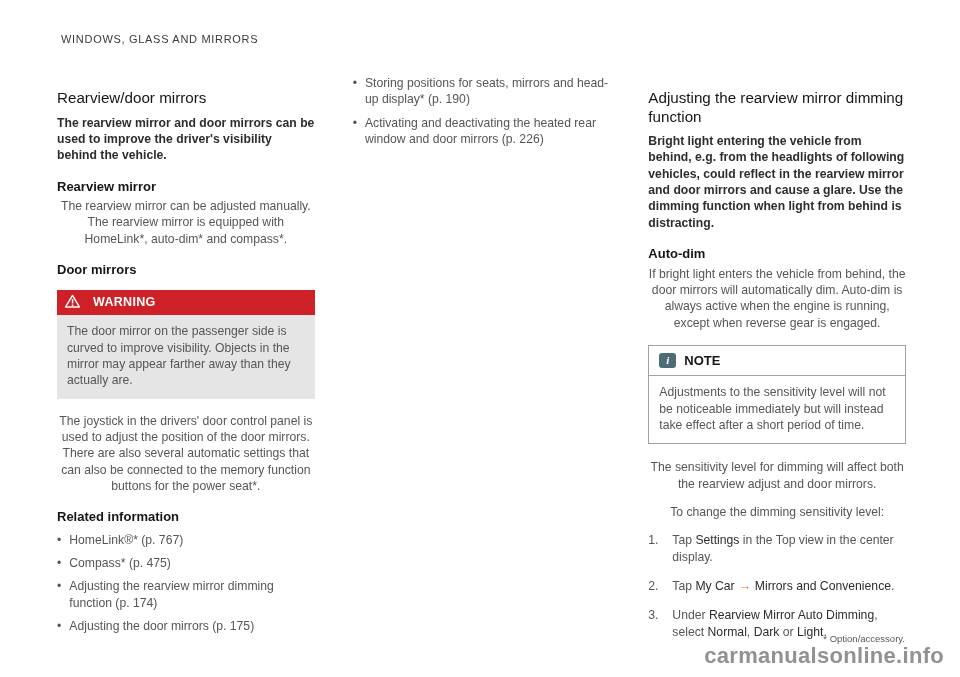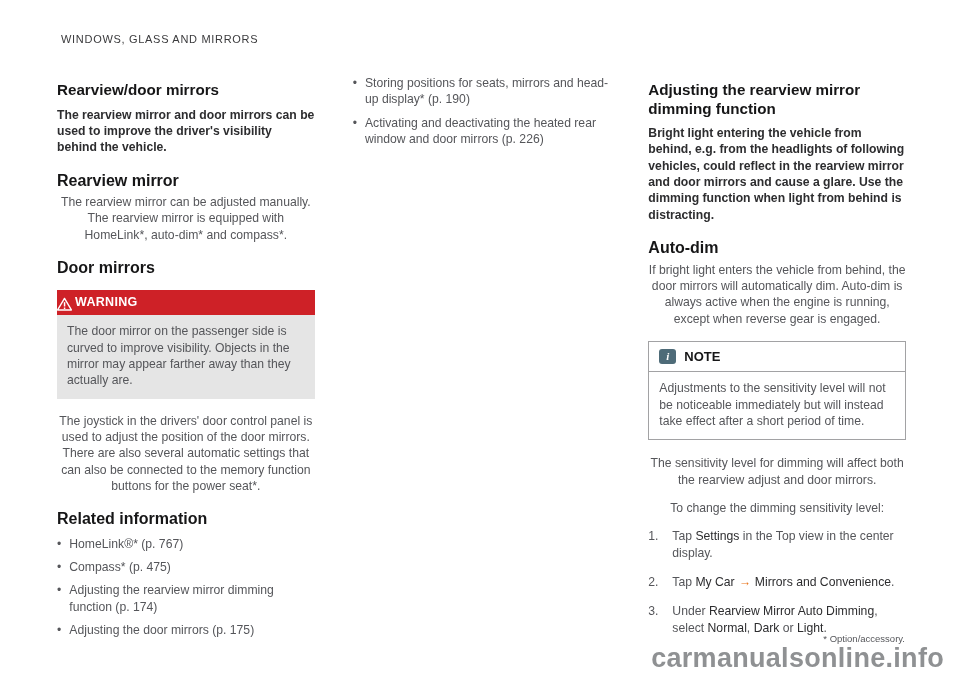--- a/index.html
+++ b/index.html
@@ -3,44 +3,44 @@
 <meta charset="utf-8">
 <style>
   html,body{margin:0;padding:0;}
   body{
     width:960px;height:677px;position:relative;overflow:hidden;background:#ffffff;
     font-family:"Liberation Sans",sans-serif;color:#55565a;
   }
   .page-header{position:absolute;top:33px;left:61px;font-size:11px;letter-spacing:.7px;color:#3a3a3c;}
   .columns{position:absolute;top:73px;left:57px;width:849px;display:grid;grid-template-columns:repeat(3,1fr);column-gap:38px;}
   .col{font-size:12.2px;line-height:1.34;}
-  .col-title{font-size:15.2px;line-height:1.22;font-weight:700;color:#161617;margin:8px 0 7px;}
+  .col-title{font-size:15.2px;line-height:1.22;font-weight:400;color:#161617;margin:16px 0 7px;}
   .lead{font-weight:700;color:#2d2d2f;margin:0 0 14px;}
   .body-p{margin:0 0 12px;text-align:center;}
-  .sub{font-size:16px;font-weight:700;color:#161617;margin:14px 0 3px;}
+  .sub{font-size:13px;font-weight:700;color:#161617;margin:14px 0 3px;}
   .warning-box{margin:12px 0 14px;}
-  .warning-head{background:#ce2127;color:#fff;display:flex;align-items:flex-end;gap:3px;padding:4px 0;font-weight:700;font-size:12.5px;letter-spacing:.3px;}
+  .warning-head{background:#ce2127;color:#fff;display:flex;align-items:flex-start;gap:13px;padding:4px 8px;font-weight:700;font-size:12.5px;letter-spacing:.3px;}
   .warning-icon{display:flex;align-items:center;}
   .warning-body{background:#e5e5e5;padding:8px 10px 10px;color:#55565a;}
   .note-box{border:1px solid #a2a2a4;margin:14px 0 15px;}
   .note-head{display:flex;align-items:center;gap:8px;padding:6px 10px;border-bottom:1px solid #a2a2a4;font-weight:700;color:#161617;font-size:13px;}
   .note-icon{width:17px;height:15px;background:#4e6b78;border-radius:3px;color:#fff;font-size:11px;font-weight:700;
     display:flex;align-items:center;justify-content:center;font-family:"Liberation Serif",serif;font-style:italic;flex:none;}
   .note-body{padding:8px 10px 10px;}
   .bullets{margin:6px 0 0;}
   .bullet{display:flex;gap:8px;margin:0 0 7px;}
   .dot{flex:none;}
   .steps{margin-top:4px;}
   .step{display:flex;gap:5px;margin:0 0 13px;}
   .step-num{width:19px;flex:none;}
   .step-text b{font-weight:400;color:#2d2d2f;}
   .arrow{color:#e8731a;font-weight:700;margin:0 4px;}
   .page-number{position:absolute;left:57px;top:630px;font-size:13px;color:#55565a;margin-top:44px;}
   .footnote{position:absolute;right:55px;top:633px;font-size:9.5px;color:#55565a;}
-  .watermark{position:absolute;right:16px;top:643px;font-size:27px;color:#8f9193;font-weight:600;letter-spacing:.3px;}
+  .watermark{position:absolute;right:16px;top:643px;font-size:22px;color:#8f9193;font-weight:600;letter-spacing:.3px;}
 </style>
 </head>
 <body>
 
 <div class="page-header">WINDOWS, GLASS AND MIRRORS</div>
 
 <div class="columns">
 
   <section class="col">
     <h1 class="col-title">Rearview/door mirrors</h1>

